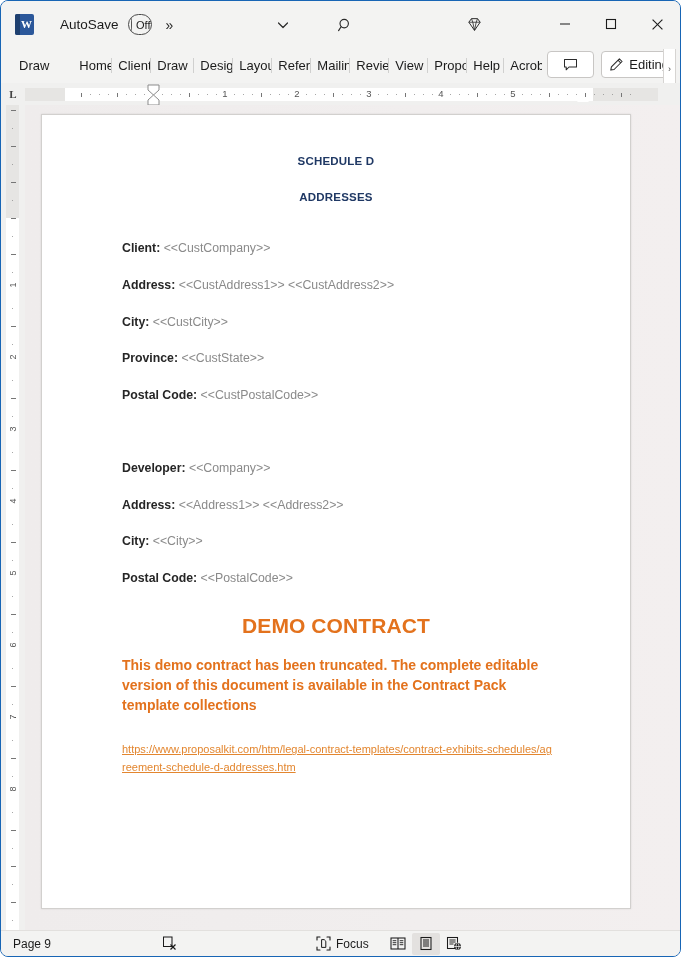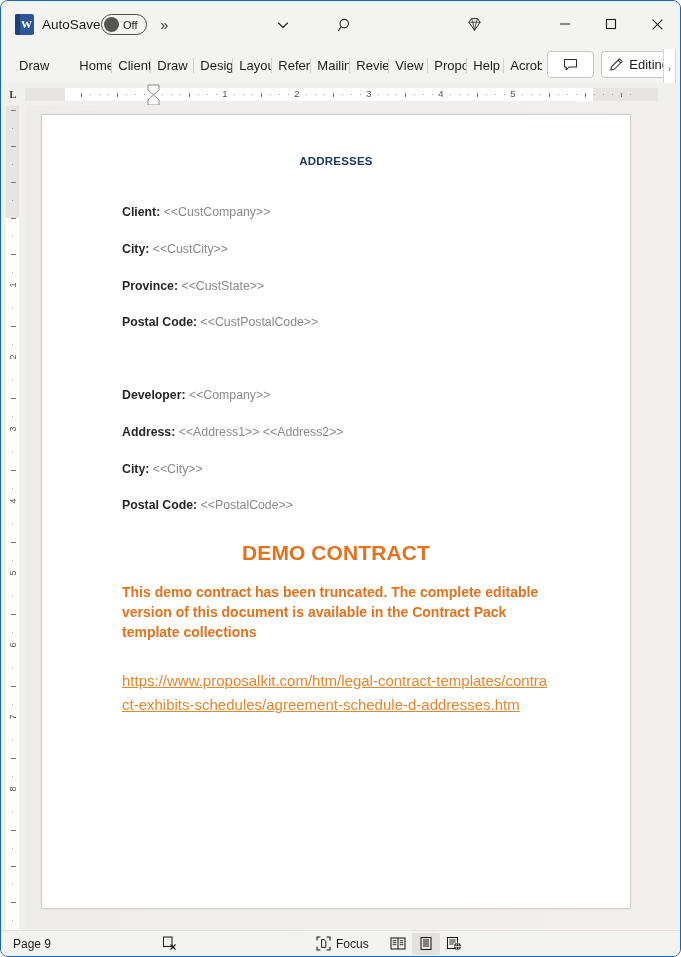--- a/index.html
+++ b/index.html
@@ -39,26 +39,27 @@
   }
   .word-logo::before {
     content:""; position:absolute; left:0; top:0; bottom:0; width:5px;
     background:#1e3f6f; border-radius:2px 0 0 2px;
   }
   .word-logo span {
     color:#fff; font-size:11px; font-weight:bold; line-height:1;
     position:relative; left:2px; font-family:"Liberation Serif", serif;
   }
   .autosave-label {
-    margin-left: 8px;
+    margin-left: 26px;
     font-size: 13.5px;
     color: #1b1b1b;
   }
   .toggle {
-    width: 46px; height: 21px;
+    margin-left: 9px;
+    width: 24px; height: 21px;
     border: 1.2px solid #4a4a4a;
     border-radius: 11px;
     background: #f3f3f2;
     display: flex; align-items: center;
     position: relative;
   }
   .toggle .knob {
     width: 15px; height: 15px; border-radius: 50%;
     background: #555; margin-left: 2.5px;
   }
@@ -253,21 +254,21 @@
     color: #e3721d;
     font-size: 14px;
     font-weight: 600;
     line-height: 1.42;
     padding-left: 24px;
     padding-right: 28px;
     margin-bottom: 26px;
   }
   .demo-link {
     color: #e3862f;
-    font-size: 15px;
+    font-size: 11px;
     text-decoration: underline;
     line-height: 1.6;
     padding-left: 24px;
     padding-right: 22px;
     display: block;
     word-break: break-all;
   }
 
   
   .statusbar {
@@ -534,26 +535,31 @@
           <div class="vdot" style="top: 779px;"></div>
           <div class="vtick" style="top: 797px;"></div>
           <div class="vdot" style="top: 815px;"></div>
         </div>
     </div>
 
     <div class="canvas">
       <div class="page">
         <div class="doc-inner">
 
+          <div class="heading">SCHEDULE D</div>
           <div class="heading second">ADDRESSES</div>
 
           <div>
             <div class="field-line">
               <span class="lbl">Client:</span>
               <span>&lt;&lt;CustCompany&gt;&gt;</span>
+            </div>
+            <div class="field-line">
+              <span class="lbl">Address:</span>
+              <span>&lt;&lt;CustAddress1&gt;&gt; &lt;&lt;CustAddress2&gt;&gt;</span>
             </div>
             <div class="field-line">
               <span class="lbl">City:</span>
               <span>&lt;&lt;CustCity&gt;&gt;</span>
             </div>
             <div class="field-line">
               <span class="lbl">Province:</span>
               <span>&lt;&lt;CustState&gt;&gt;</span>
             </div>
             <div class="field-line">

